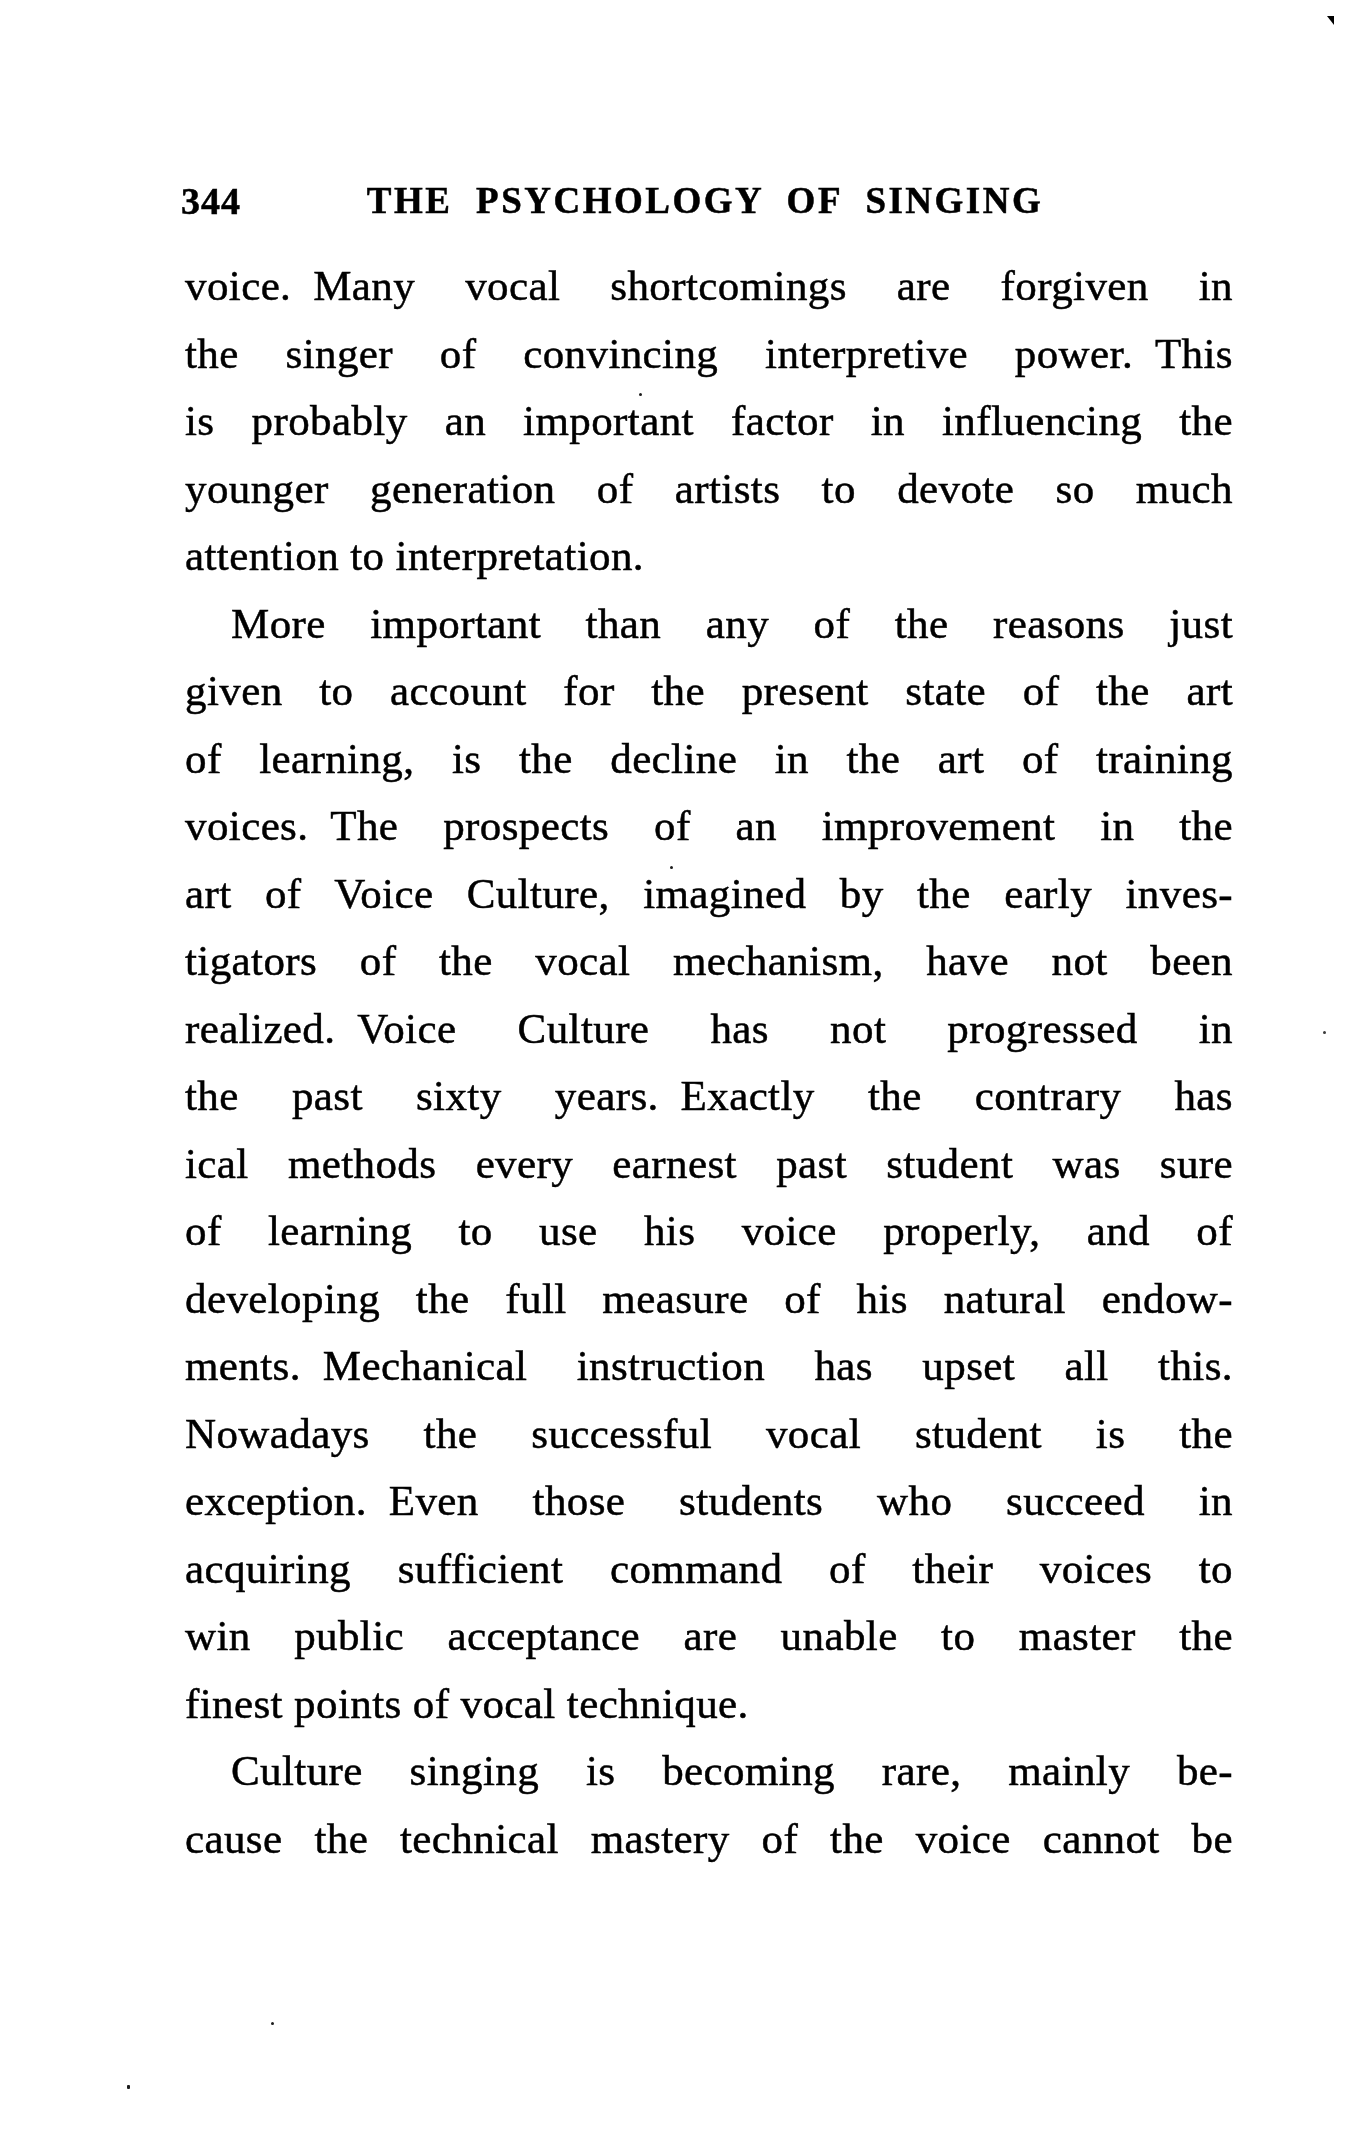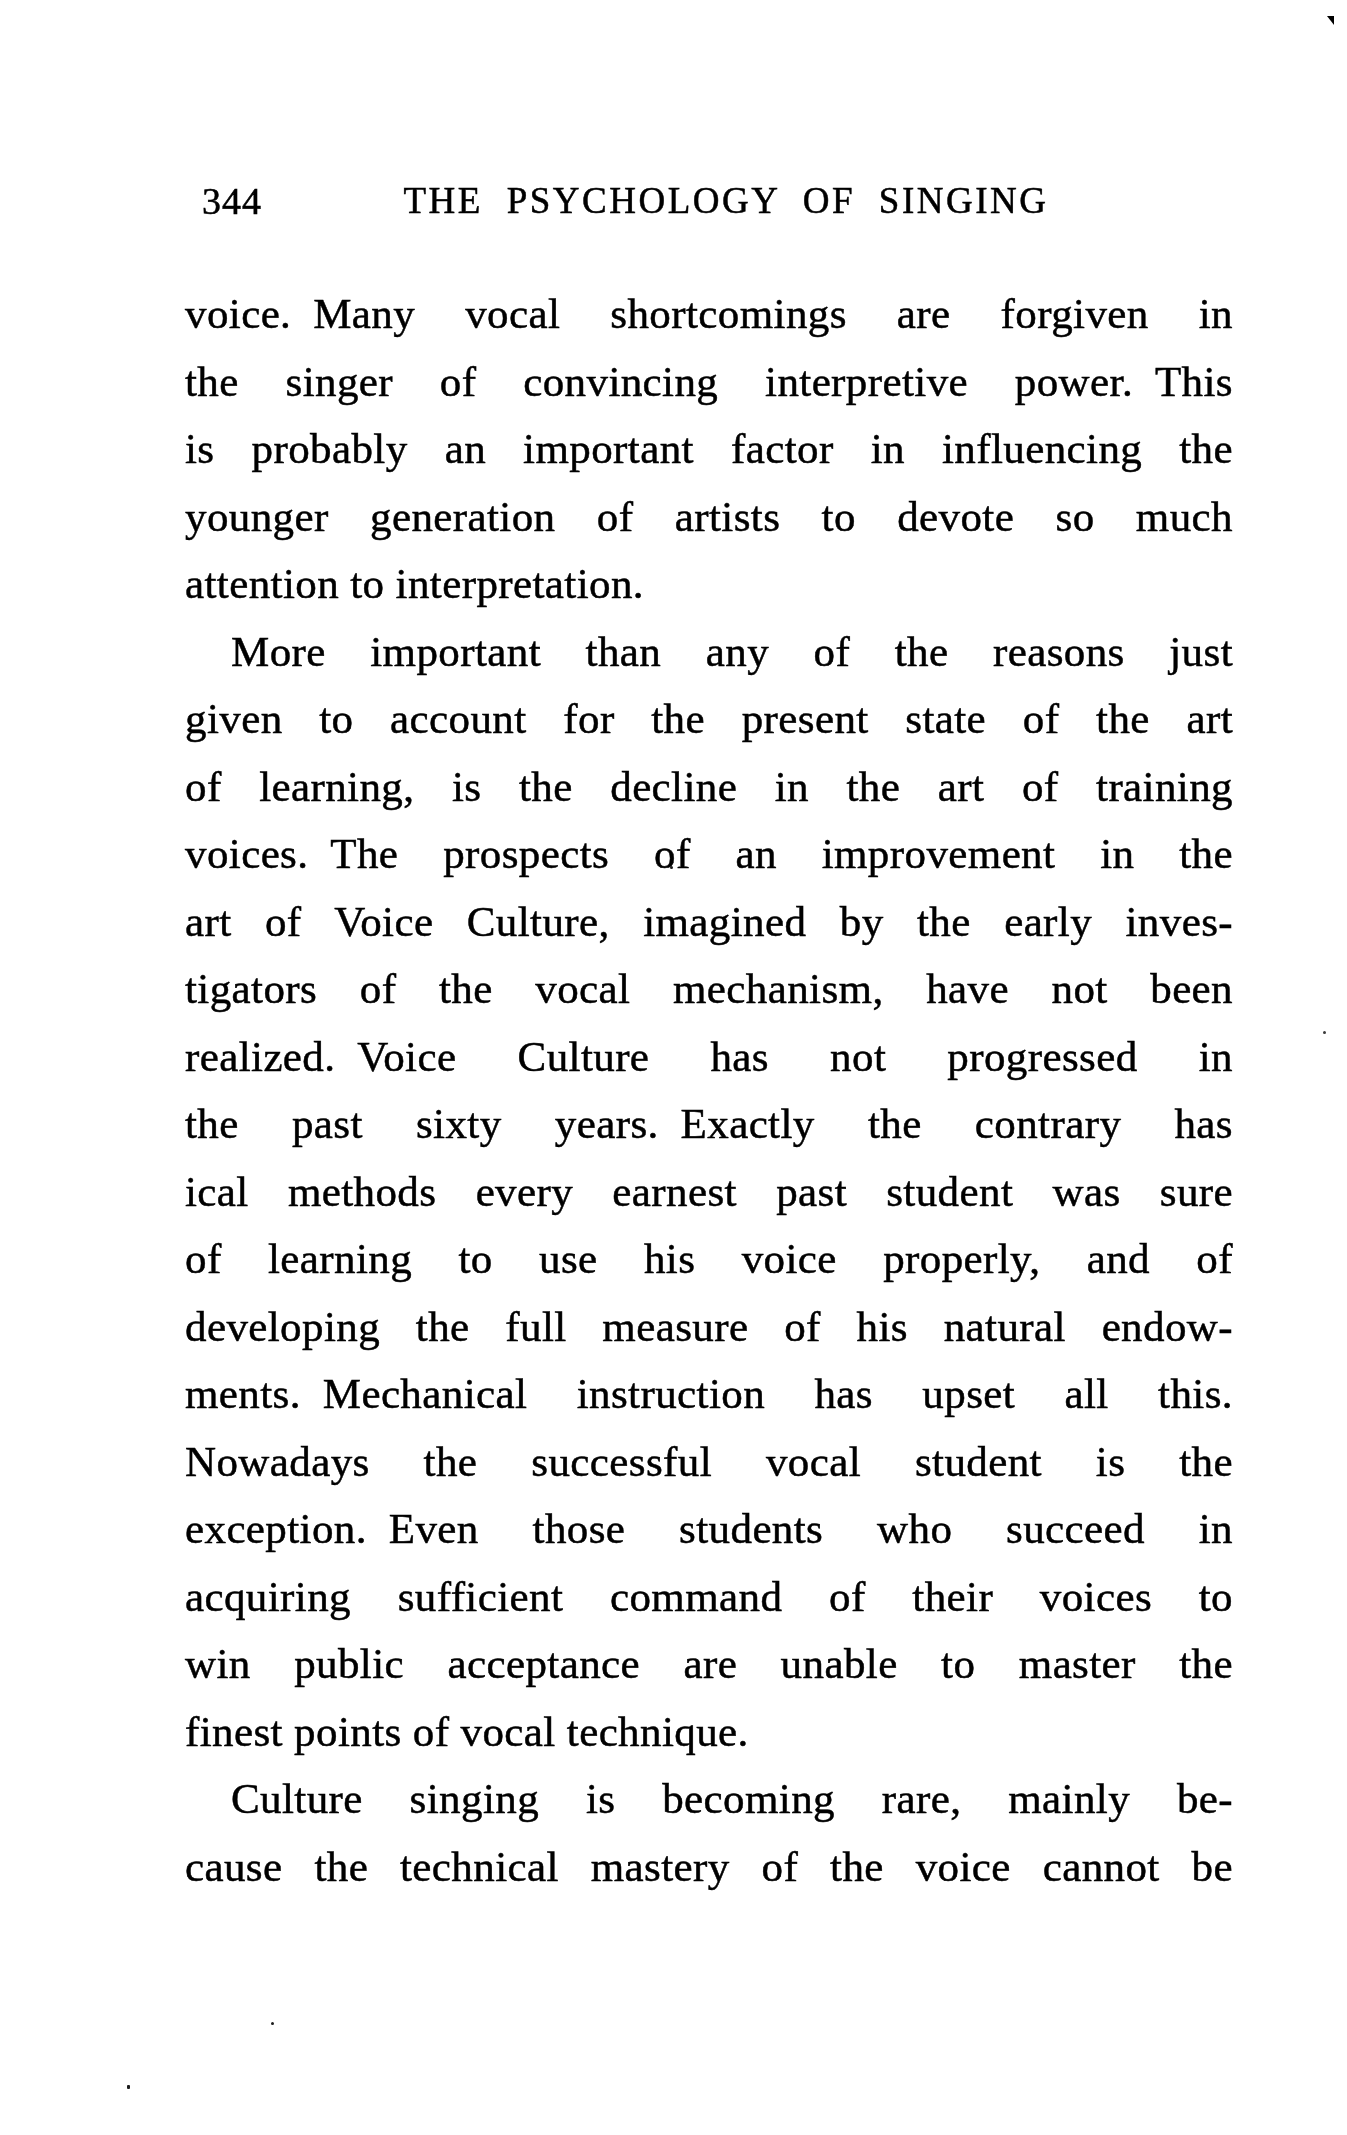--- a/index.html
+++ b/index.html
@@ -16,25 +16,26 @@
     color: #000000;
   }
   .page {
     position: absolute;
     inset: 0;
     background: #ffffff;
   }
   
   .running-header {
     position: absolute;
-    left: 202px;
+    left: 181px;
     top: 178px;
     width: 1048px;
     height: 46px;
     line-height: 46px;
+    font-weight: bold;
     -webkit-text-stroke: 0.5px #000;
   }
   .page-number {
     position: absolute;
     left: 0;
     top: 0;
     font-size: 38px;
     letter-spacing: 1px;
     line-height: 46px;
   }
@@ -42,21 +43,21 @@
     text-align: center;
     font-size: 37px;
     letter-spacing: 2.5px;
     word-spacing: 12px;
     line-height: 46px;
   }
   
   .body-text {
     position: absolute;
     left: 185px;
-    top: 280px;
+    top: 252px;
     width: 1048px;
     font-size: 43px;
     letter-spacing: 0.4px;
     -webkit-text-stroke: 0.5px #000;
   }
   .line {
     height: 67.5px;
     line-height: 67.5px;
     text-align: justify;
     text-align-last: justify;

